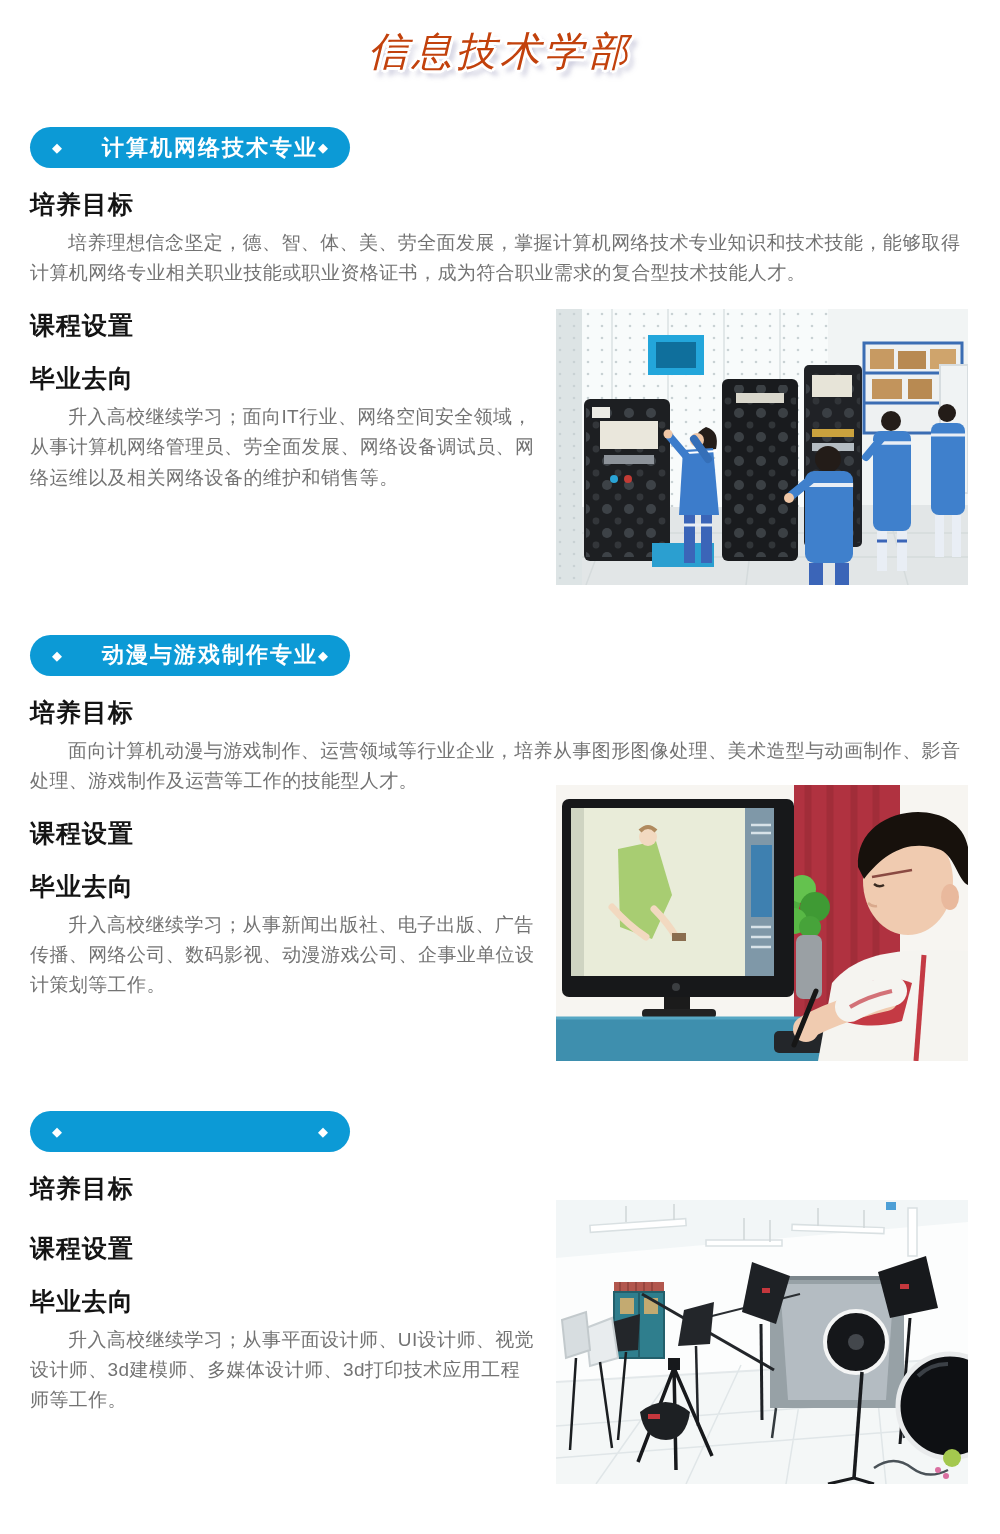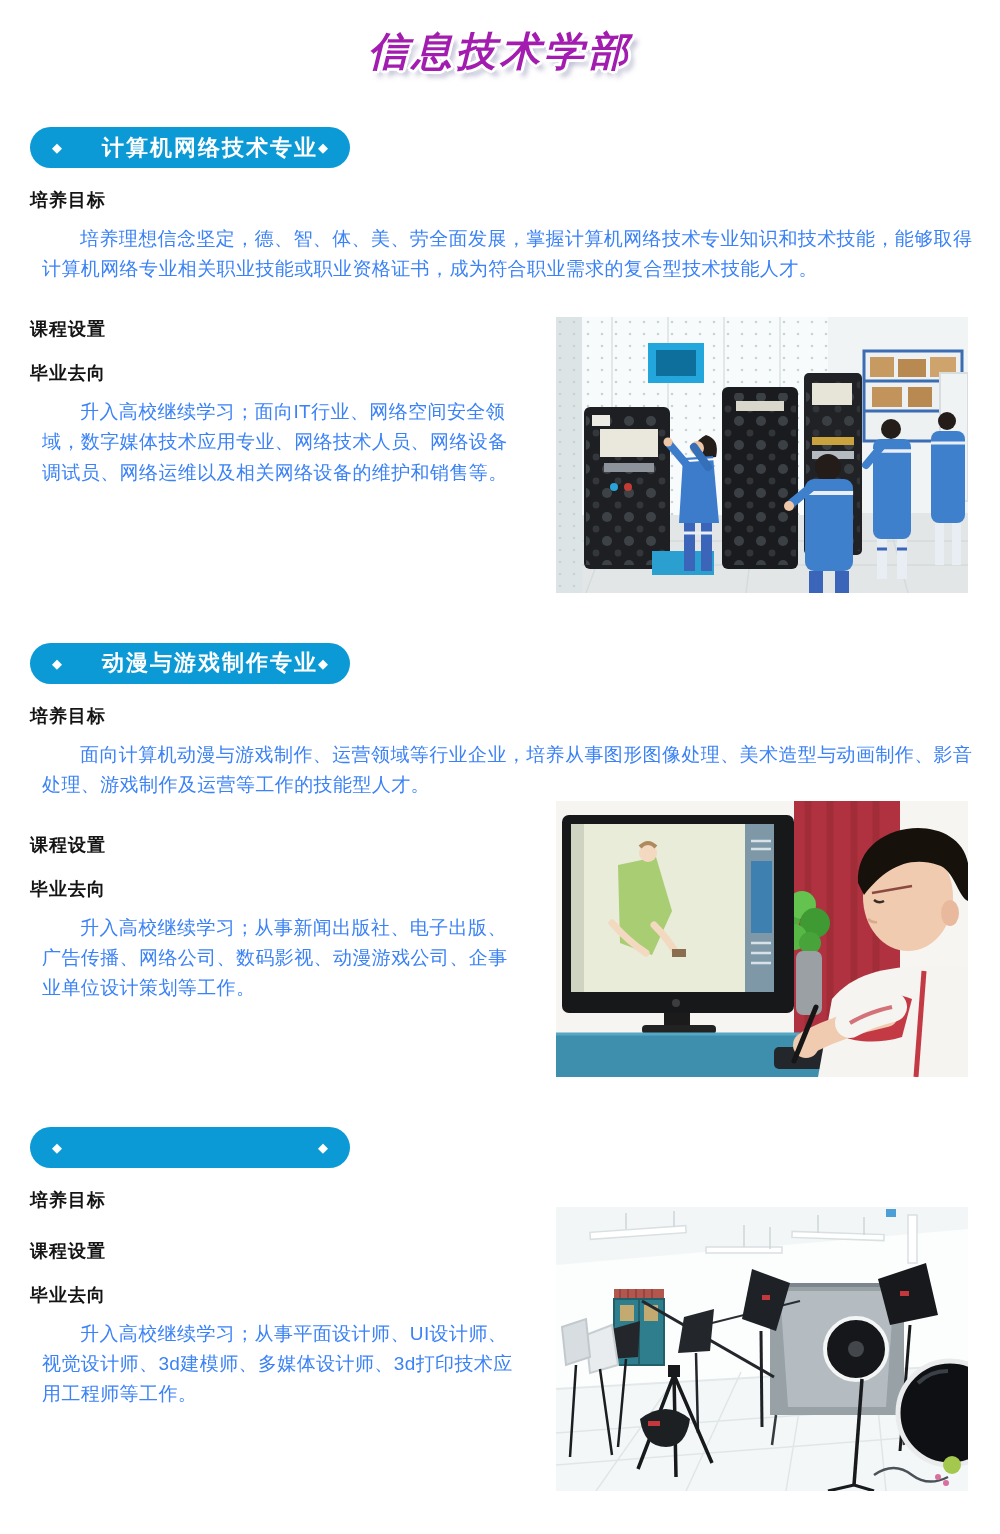--- a/index.html
+++ b/index.html
@@ -5,22 +5,22 @@
   html,body{margin:0;padding:0;background:#ffffff;}
   body{
     width:1000px;
     font-family:"Liberation Sans","DejaVu Sans",sans-serif;
     color:#3d3d3d;
   }
   .page{width:1000px; padding:14px 30px 40px; box-sizing:border-box;}
 
   .page-title{
     margin:10px 0 0; text-align:center;
-    font-size:40px; font-weight:bold; font-style:italic; letter-spacing:4px;
-    color:#a21caf;
+    font-size:40px; font-weight:normal; font-style:italic; letter-spacing:4px;
+    color:#c2410c;
     text-shadow:
       -2px -2px 0 #fff, 2px -2px 0 #fff, -2px 2px 0 #fff, 2px 2px 0 #fff,
       0 -3px 0 #fff, 0 3px 0 #fff, -3px 0 0 #fff, 3px 0 0 #fff,
       5px 6px 5px rgba(125,125,170,.55);
   }
 
   .major{margin-top:50px;}
   .major:first-of-type{margin-top:48px;}
 
   .banner{
@@ -29,26 +29,26 @@
     display:flex; align-items:center; justify-content:space-between;
     padding:0 22px; color:#fff;
   }
   .banner .diamond{font-size:13px; line-height:1;}
   .banner .banner-label{
     font-size:22px; font-weight:bold; letter-spacing:2px;
     flex:1; text-align:right;
   }
 
   h2.sub{
-    margin:20px 0 7px; font-size:18px; font-weight:bold;
+    margin:20px 0 7px; font-size:25px; font-weight:bold;
     color:#141414; letter-spacing:1px;
   }
   p.body{
-    margin:12px; font-size:19px; line-height:1.6; text-indent:2em;
-    color:#3b82f6; letter-spacing:0.4px;
+    margin:0; font-size:19px; line-height:1.6; text-indent:2em;
+    color:#737373; letter-spacing:0.4px;
   }
   .full{width:940px;}
 
   .cols{display:flex; align-items:flex-start; gap:21px;}
   .col-text{width:505px; flex:0 0 505px;}
   .photo{
     margin:0; flex:0 0 412px; width:412px; overflow:hidden;
     background:#f2f4f5;
   }
   .photo svg{display:block;}
@@ -69,21 +69,21 @@
       <span class="diamond">◆</span>
     </div>
 
     <h2 class="sub">培养目标</h2>
     <p class="body full">培养理想信念坚定，德、智、体、美、劳全面发展，掌握计算机网络技术专业知识和技术技能，能够取得计算机网络专业相关职业技能或职业资格证书，成为符合职业需求的复合型技术技能人才。</p>
 
     <div class="cols">
       <div class="col-text">
         <h2 class="sub">课程设置</h2>
         <h2 class="sub">毕业去向</h2>
-        <p class="body">升入高校继续学习；面向IT行业、网络空间安全领域，数字媒体技术应用专业、网络技术人员、网络设备调试员、网络运维以及相关网络设备的维护和销售等。</p>
+        <p class="body">升入高校继续学习；面向IT行业、网络空间安全领域，从事计算机网络管理员、劳全面发展、网络设备调试员、网络运维以及相关网络设备的维护和销售等。</p>
       </div>
 
       <figure class="photo photo-aligned" role="img" aria-label="学生在计算机网络实训室操作网络设备机柜">
         <svg viewBox="0 0 412 276" width="412" height="276">
           <defs>
             <pattern id="peg" width="14" height="12" patternUnits="userSpaceOnUse">
               <circle cx="4" cy="5" r="1.3" fill="#c9d2d4"></circle>
             </pattern>
             <pattern id="holes" width="22" height="24" patternUnits="userSpaceOnUse">
               <circle cx="7" cy="8" r="5" fill="#41464b"></circle>

